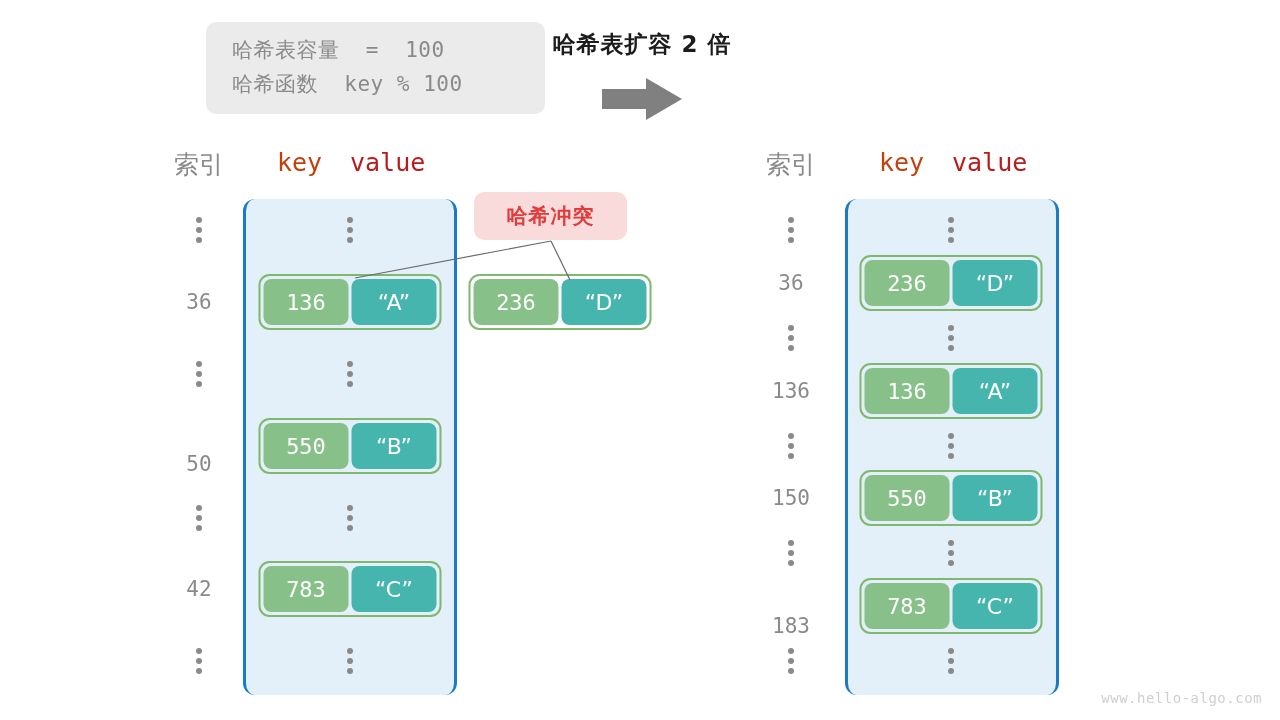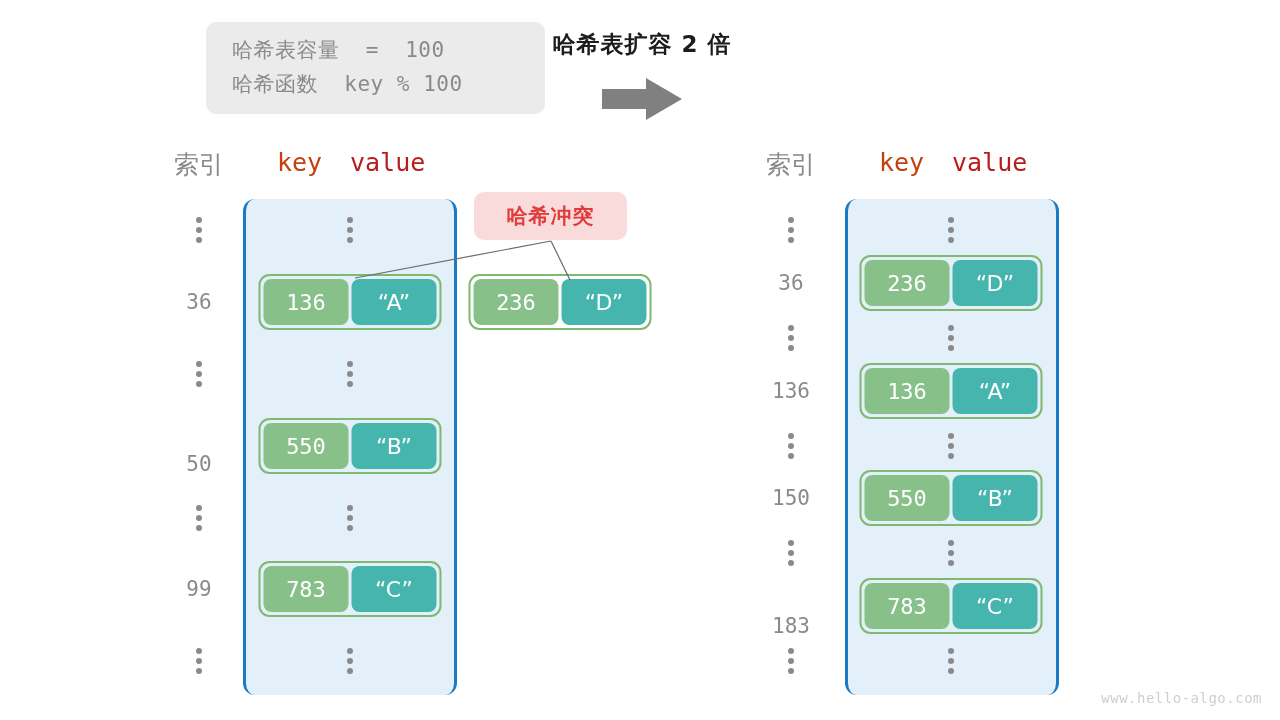--- a/index.html
+++ b/index.html
@@ -244,21 +244,21 @@
           <i></i>
           <i></i>
           <i></i>
         </div>
       </div>
       <div class="vdots" style="left: 350px; top: 518px;">
         <i></i>
         <i></i>
         <i></i>
       </div>
-      <div class="index-label" style="left: 164px; top: 589px;">99</div>
+      <div class="index-label" style="left: 164px; top: 589px;">42</div>
       <div class="pair" style="left: 350px; top: 589px;">
         <div class="cell cell-key">783</div>
         <div class="cell cell-val">“C”</div>
       </div>
       <div class="index-label" style="left: 164px; top: 661px; display: flex; justify-content: center;">
         <div class="vdots" style="position: static; transform: none; margin: 0px auto;">
           <i></i>
           <i></i>
           <i></i>
         </div>

